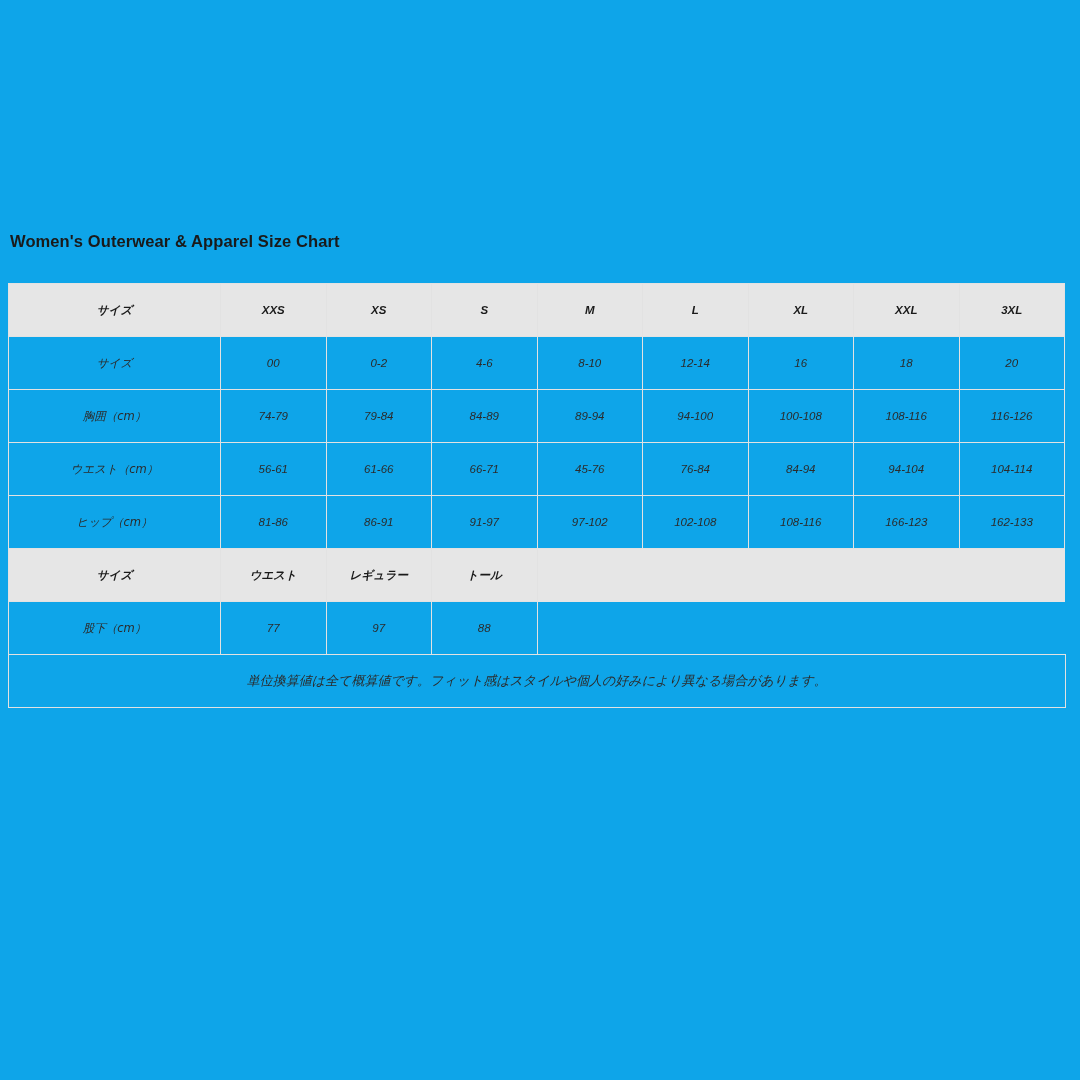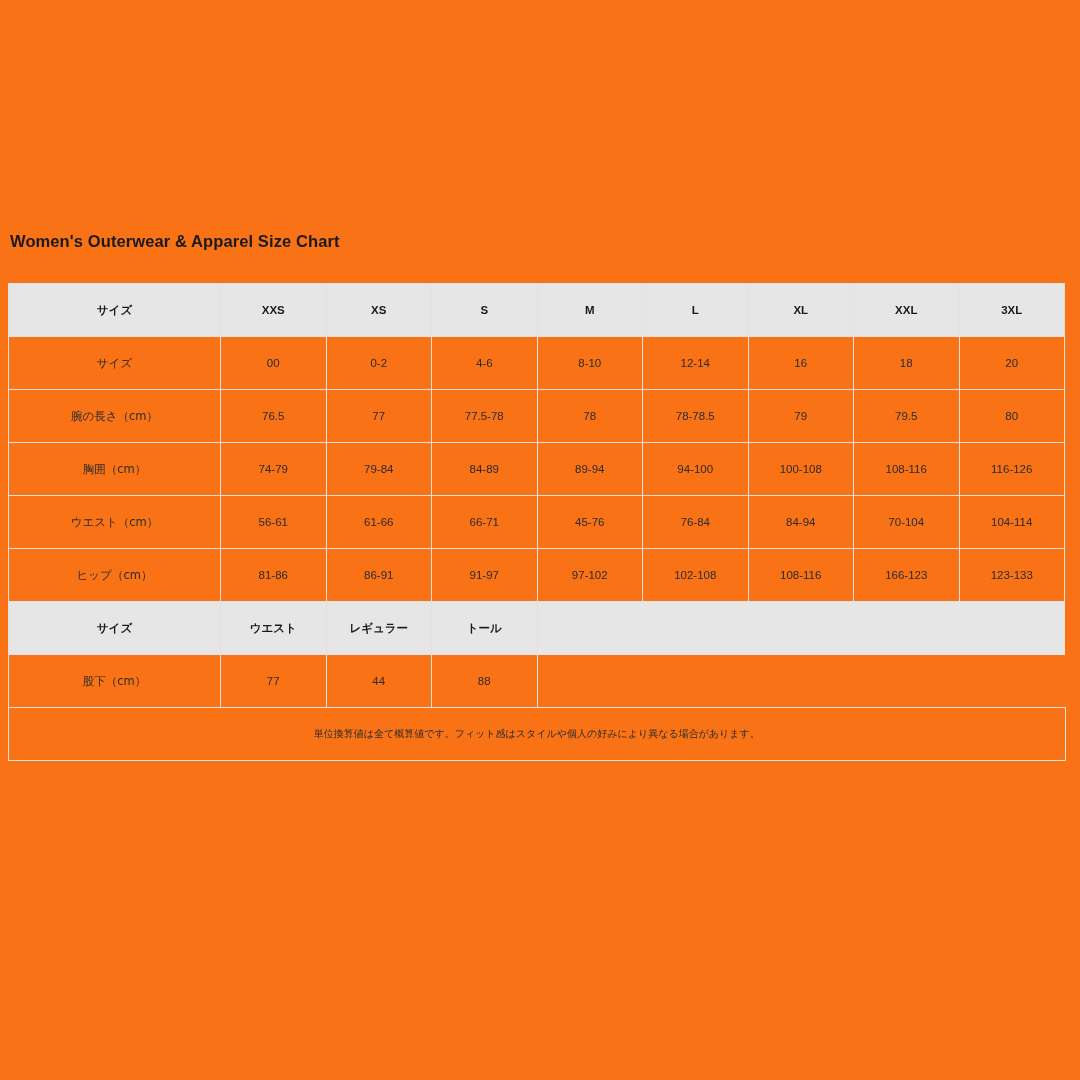--- a/index.html
+++ b/index.html
@@ -11,40 +11,41 @@
     width: 1080px;
     height: 1080px;
     font-family: "Liberation Sans", sans-serif;
     color: #231f20;
     overflow: hidden;
   }
   .page {
     position: relative;
     width: 1080px;
     height: 1080px;
-    background: #f97316;
+    background: #0ea5e9;
   }
   .content {
     position: absolute;
     left: 8px;
     top: 232px;
     width: 1064px;
   }
   .chart-title {
     font-size: 16.5px;
     font-weight: bold;
     letter-spacing: 0.1px;
     color: #1a1a1a;
     margin: 0 0 32px 2px;
   }
   table.size-table {
     border-collapse: collapse;
     table-layout: fixed;
     width: 1056px;
     font-size: 11.5px;
+    font-style: italic;
   }
   table.size-table td, table.size-table th {
     border: 1px solid #e2e2e2;
     height: 53px;
     padding: 0 4px;
     text-align: center;
     vertical-align: middle;
     font-weight: normal;
     color: #2b2b2b;
     box-sizing: border-box;
@@ -66,21 +67,21 @@
   .jp-head {
     font-family: "DejaVu Sans", "Liberation Sans", sans-serif;
     font-size: 11.5px;
     font-weight: bold;
   }
   .note-row td {
     border: none;
     height: 42px;
     text-align: left;
     padding-left: 12px;
-    font-size: 10px;
+    font-size: 13px;
     color: #3a3a3a;
     font-family: "DejaVu Sans", "Liberation Sans", sans-serif;
   }
   .inseam-table-wrap {
     margin-top: -1px;
   }
   .spacer-cell {
     border: none !important;
   }
 </style>
@@ -123,62 +124,51 @@
           <td>00</td>
           <td>0-2</td>
           <td>4-6</td>
           <td>8-10</td>
           <td>12-14</td>
           <td>16</td>
           <td>18</td>
           <td>20</td>
         </tr>
         <tr>
-          <td class="label-cell jp">腕の長さ（cm）</td>
-          <td>76.5</td>
-          <td>77</td>
-          <td>77.5-78</td>
-          <td>78</td>
-          <td>78-78.5</td>
-          <td>79</td>
-          <td>79.5</td>
-          <td>80</td>
-        </tr>
-        <tr>
           <td class="label-cell jp">胸囲（cm）</td>
           <td>74-79</td>
           <td>79-84</td>
           <td>84-89</td>
           <td>89-94</td>
           <td>94-100</td>
           <td>100-108</td>
           <td>108-116</td>
           <td>116-126</td>
         </tr>
         <tr>
           <td class="label-cell jp">ウエスト（cm）</td>
           <td>56-61</td>
           <td>61-66</td>
           <td>66-71</td>
           <td>45-76</td>
           <td>76-84</td>
           <td>84-94</td>
-          <td>70-104</td>
+          <td>94-104</td>
           <td>104-114</td>
         </tr>
         <tr>
           <td class="label-cell jp">ヒップ（cm）</td>
           <td>81-86</td>
           <td>86-91</td>
           <td>91-97</td>
           <td>97-102</td>
           <td>102-108</td>
           <td>108-116</td>
           <td>166-123</td>
-          <td>123-133</td>
+          <td>162-133</td>
         </tr>
       </tbody>
     </table>
 
     <table class="size-table inseam-table-wrap">
       <colgroup>
         <col style="width:212px">
         <col class="size-col">
           <col class="size-col">
           <col class="size-col">
@@ -190,21 +180,21 @@
           <th class="jp-head">ウエスト</th>
           <th class="jp-head">レギュラー</th>
           <th class="jp-head">トール</th>
           <th class="spacer-cell"></th>
         </tr>
       </thead>
       <tbody>
         <tr>
           <td class="label-cell jp">股下（cm）</td>
           <td>77</td>
-          <td>44</td>
+          <td>97</td>
           <td>88</td>
           <td class="spacer-cell"></td>
         </tr>
         <tr class="note-row">
           <td colspan="5">単位換算値は全て概算値です。フィット感はスタイルや個人の好みにより異なる場合があります。</td>
         </tr>
       </tbody>
     </table>
 
   </div>

